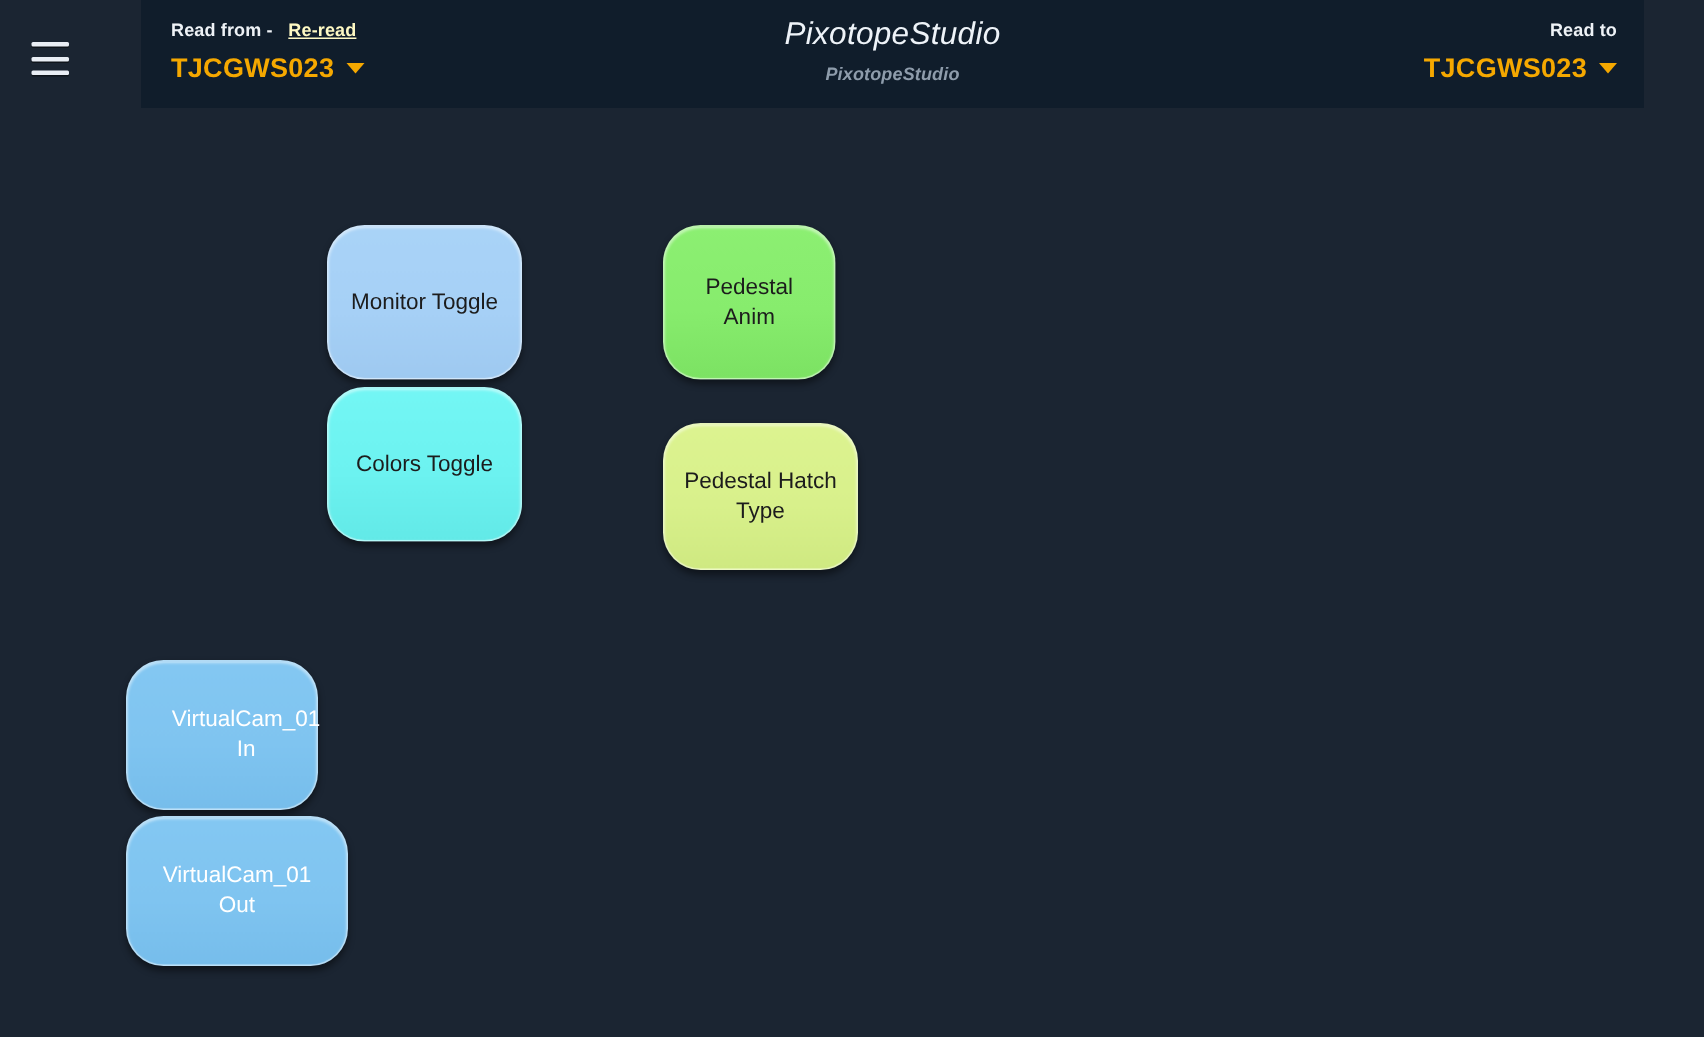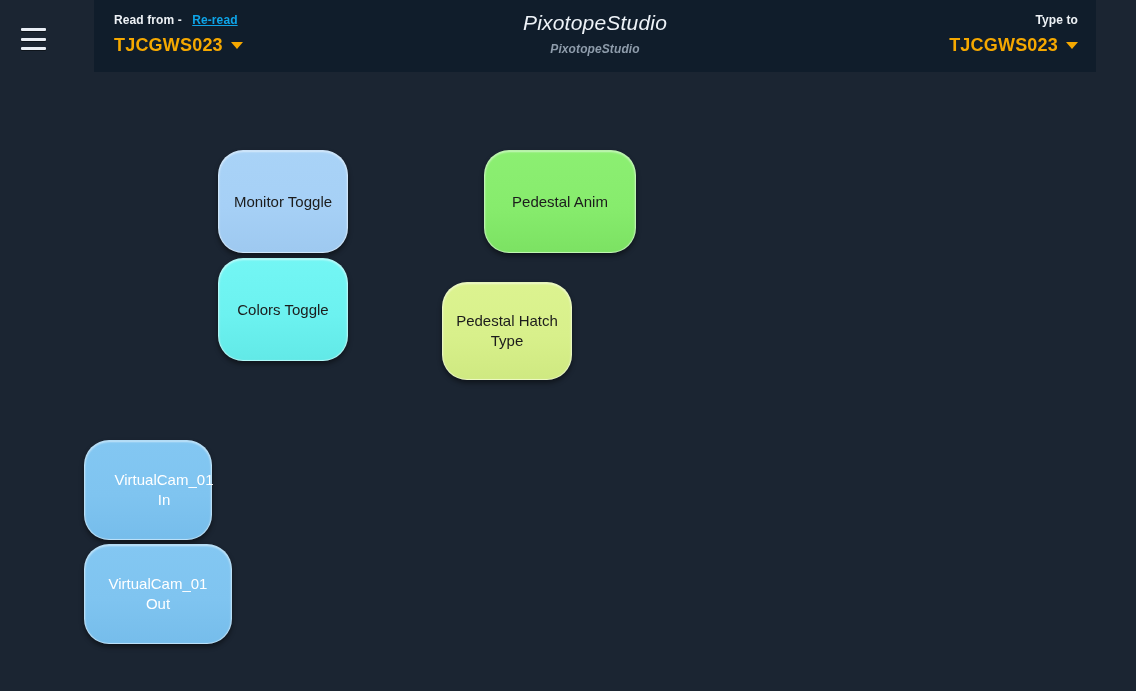--- a/index.html
+++ b/index.html
@@ -54,21 +54,21 @@
     top: 13px;
   }
   .hdr-line1 {
     font-size: 12px;
     font-weight: bold;
     color: #eef2f6;
     letter-spacing: 0.1px;
     white-space: nowrap;
   }
   .re-read {
-    color: #0ea5e9;
+    color: #fef9c3;
     text-decoration: underline;
     margin-left: 7px;
     cursor: pointer;
   }
   .hdr-source {
     margin-top: 8px;
     display: flex;
     align-items: center;
     gap: 8px;
     cursor: pointer;
@@ -142,23 +142,22 @@
 
   .btn-monitor-toggle {
     left: 218px; top: 150px; width: 130px; height: 103px;
     background: linear-gradient(180deg, #a9d3f7 0%, #a6d0f6 55%, #9ec9f0 100%);
   }
   .btn-colors-toggle {
     left: 218px; top: 258px; width: 130px; height: 103px;
     background: linear-gradient(180deg, #73f6f4 0%, #6cf2f0 55%, #62e9e7 100%);
   }
   .btn-pedestal-anim {
-    left: 442px; top: 150px; width: 152px; height: 103px;
+    left: 442px; top: 150px; width: 115px; height: 103px;
     background: linear-gradient(180deg, #8cef72 0%, #87ec6d 55%, #7ce263 100%);
-    margin-left: 42px;
   }
   .btn-pedestal-hatch-type {
     left: 442px; top: 282px; width: 130px; height: 98px;
     background: linear-gradient(180deg, #dcf390 0%, #d8f08b 55%, #cfe981 100%);
   }
   .btn-virtualcam-in {
     left: 84px; top: 440px; width: 128px; height: 100px;
     background: linear-gradient(180deg, #83c7f2 0%, #7fc4f0 55%, #76bdeb 100%);
     color: #ffffff;
     padding-left: 42px;
@@ -190,21 +189,21 @@
       <span class="caret"></span>
     </div>
   </div>
 
   <div class="hdr-center">
     <div class="hdr-title">PixotopeStudio</div>
     <div class="hdr-subtitle">PixotopeStudio</div>
   </div>
 
   <div class="hdr-right">
-    <div class="hdr-line1">Type to</div>
+    <div class="hdr-line1">Read to</div>
     <div class="hdr-source">
       <span class="hdr-source-label">TJCGWS023</span>
       <span class="caret"></span>
     </div>
   </div>
 
 </div>
 
 <div class="btn btn-monitor-toggle">Monitor Toggle</div>
 

